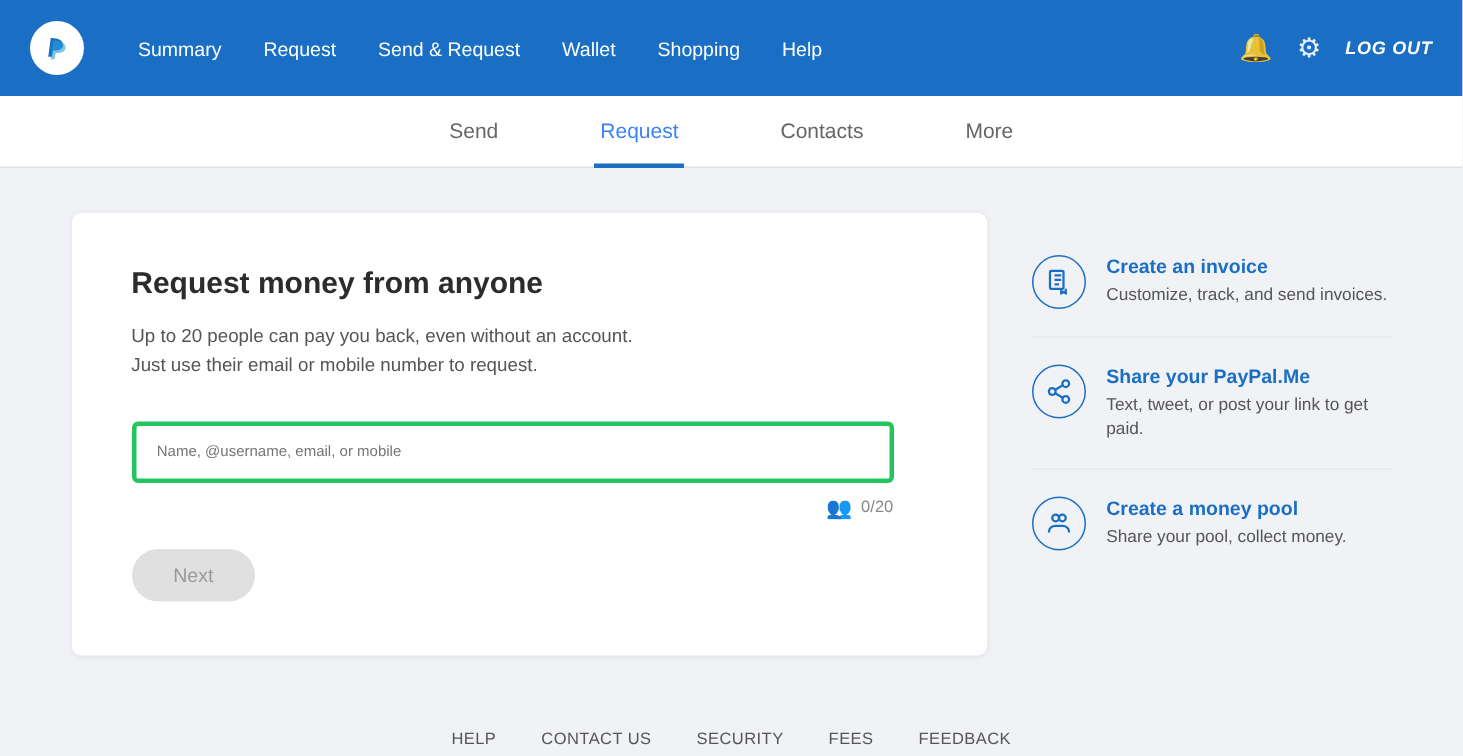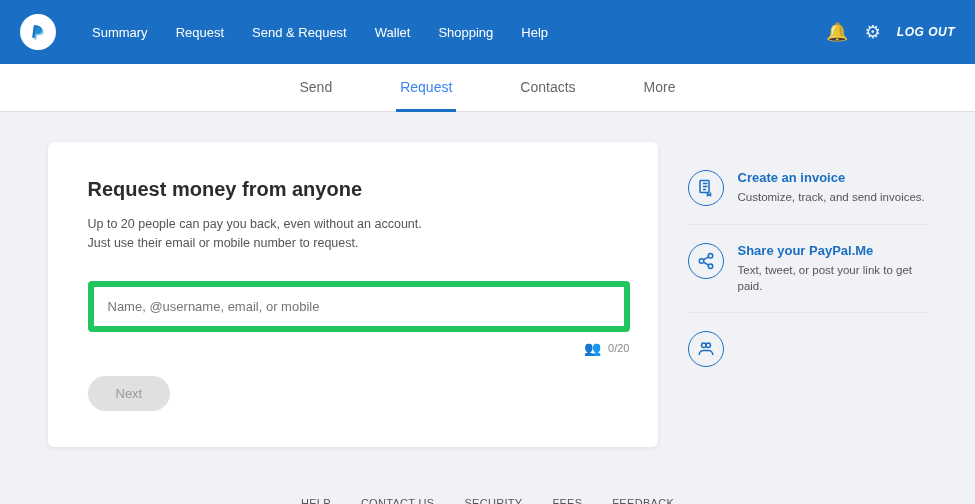--- a/index.html
+++ b/index.html
@@ -95,21 +95,21 @@
       display: flex;
       gap: 30px;
       max-width: 960px;
       margin: 0 auto;
     }
 
     
     .left-card {
       background: #fff;
       border-radius: 6px;
-      padding: 36px 28px 36px 40px;
+      padding: 36px 62px 36px 40px;
       flex: 1;
       box-shadow: 0 1px 4px rgba(0,0,0,0.08);
     }
     .card-title {
       font-size: 20px;
       font-weight: bold;
       color: #2c2c2c;
       margin-bottom: 14px;
     }
     .card-desc {
@@ -118,24 +118,24 @@
       line-height: 1.5;
       margin-bottom: 28px;
       max-width: 360px;
     }
     .recipient-input-wrapper {
       position: relative;
       margin-bottom: 8px;
     }
     .recipient-input {
       width: 100%;
-      border: 6px solid #22c55e;
+      border: 3px solid #22c55e;
       border-radius: 4px;
       padding: 12px 14px;
-      font-size: 13px;
+      font-size: 10px;
       color: #333;
       outline: none;
     }
     .input-counter {
       display: flex;
       justify-content: flex-end;
       align-items: center;
       gap: 6px;
       font-size: 11px;
       color: #888;
@@ -307,20 +307,24 @@
     </div>
 
     <div class="side-item">
       <div class="side-icon">
         <svg width="18" height="18" viewBox="0 0 24 24" fill="none" stroke="#1a6fc4" stroke-width="2">
           <circle cx="9" cy="7" r="3"></circle>
           <circle cx="15" cy="7" r="3"></circle>
           <path d="M3 20c0-4 3-6 6-6h6c3 0 6 2 6 6"></path>
         </svg>
       </div>
+      <div>
+        <div class="side-text-title">Create a money pool</div>
+        <div class="side-text-desc">Share your pool, collect money.</div>
+      </div>
     </div>
 
   </div>
 </div>
 
 <div class="footer-links">
   <span class="footer-link">HELP</span>
   <span class="footer-link">CONTACT US</span>
   <span class="footer-link">SECURITY</span>
   <span class="footer-link">FEES</span>

